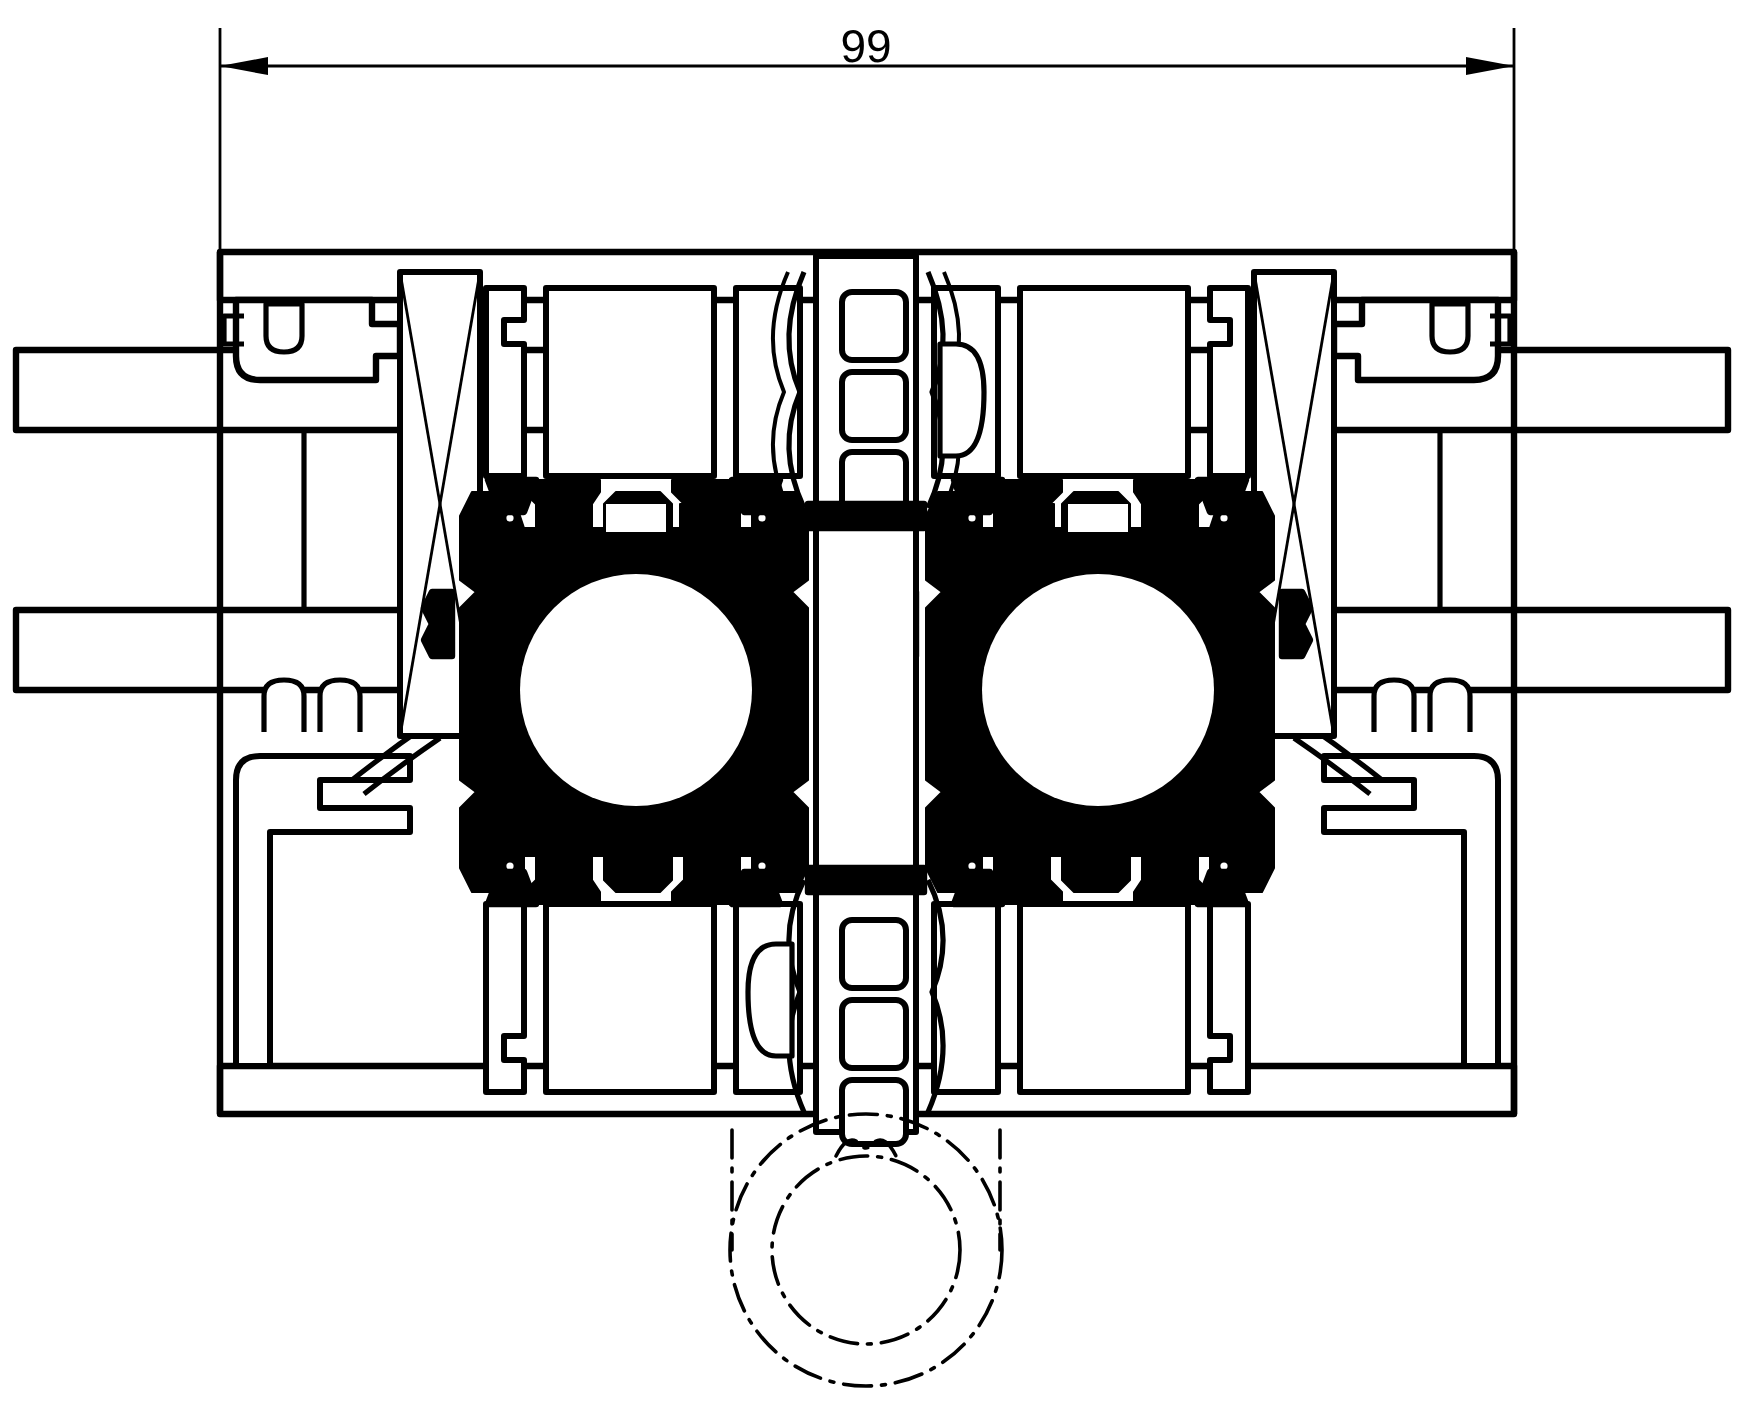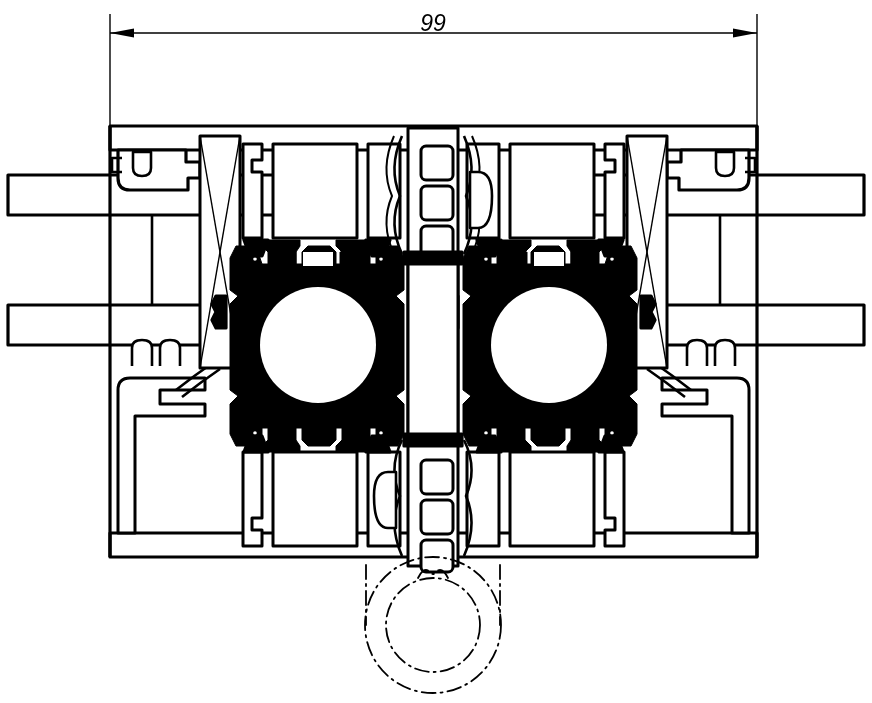--- a/index.html
+++ b/index.html
@@ -2,21 +2,21 @@
 <html><head>
 <meta charset="utf-8">
 <title>Profile Cross-Section</title>
 <style>
   html,body{margin:0;padding:0;background:#ffffff;}
   body{
     width:872px;height:703px;overflow:hidden;
     font-family:"Liberation Sans","DejaVu Sans",sans-serif;
     position:relative;
   }
-  #drawing-root{position:absolute;left:0;top:0;width:872px;height:703px;font-style:italic;}
+  #drawing-root{position:absolute;left:0;top:0;width:872px;height:703px;}
   svg{display:block;}
   .dim-text{
     font-family:"Liberation Sans","DejaVu Sans",sans-serif;
     font-size:23px;fill:#000;text-anchor:middle;
   }
 </style>
 </head>
 <body>
 
 <div id="drawing-root">

